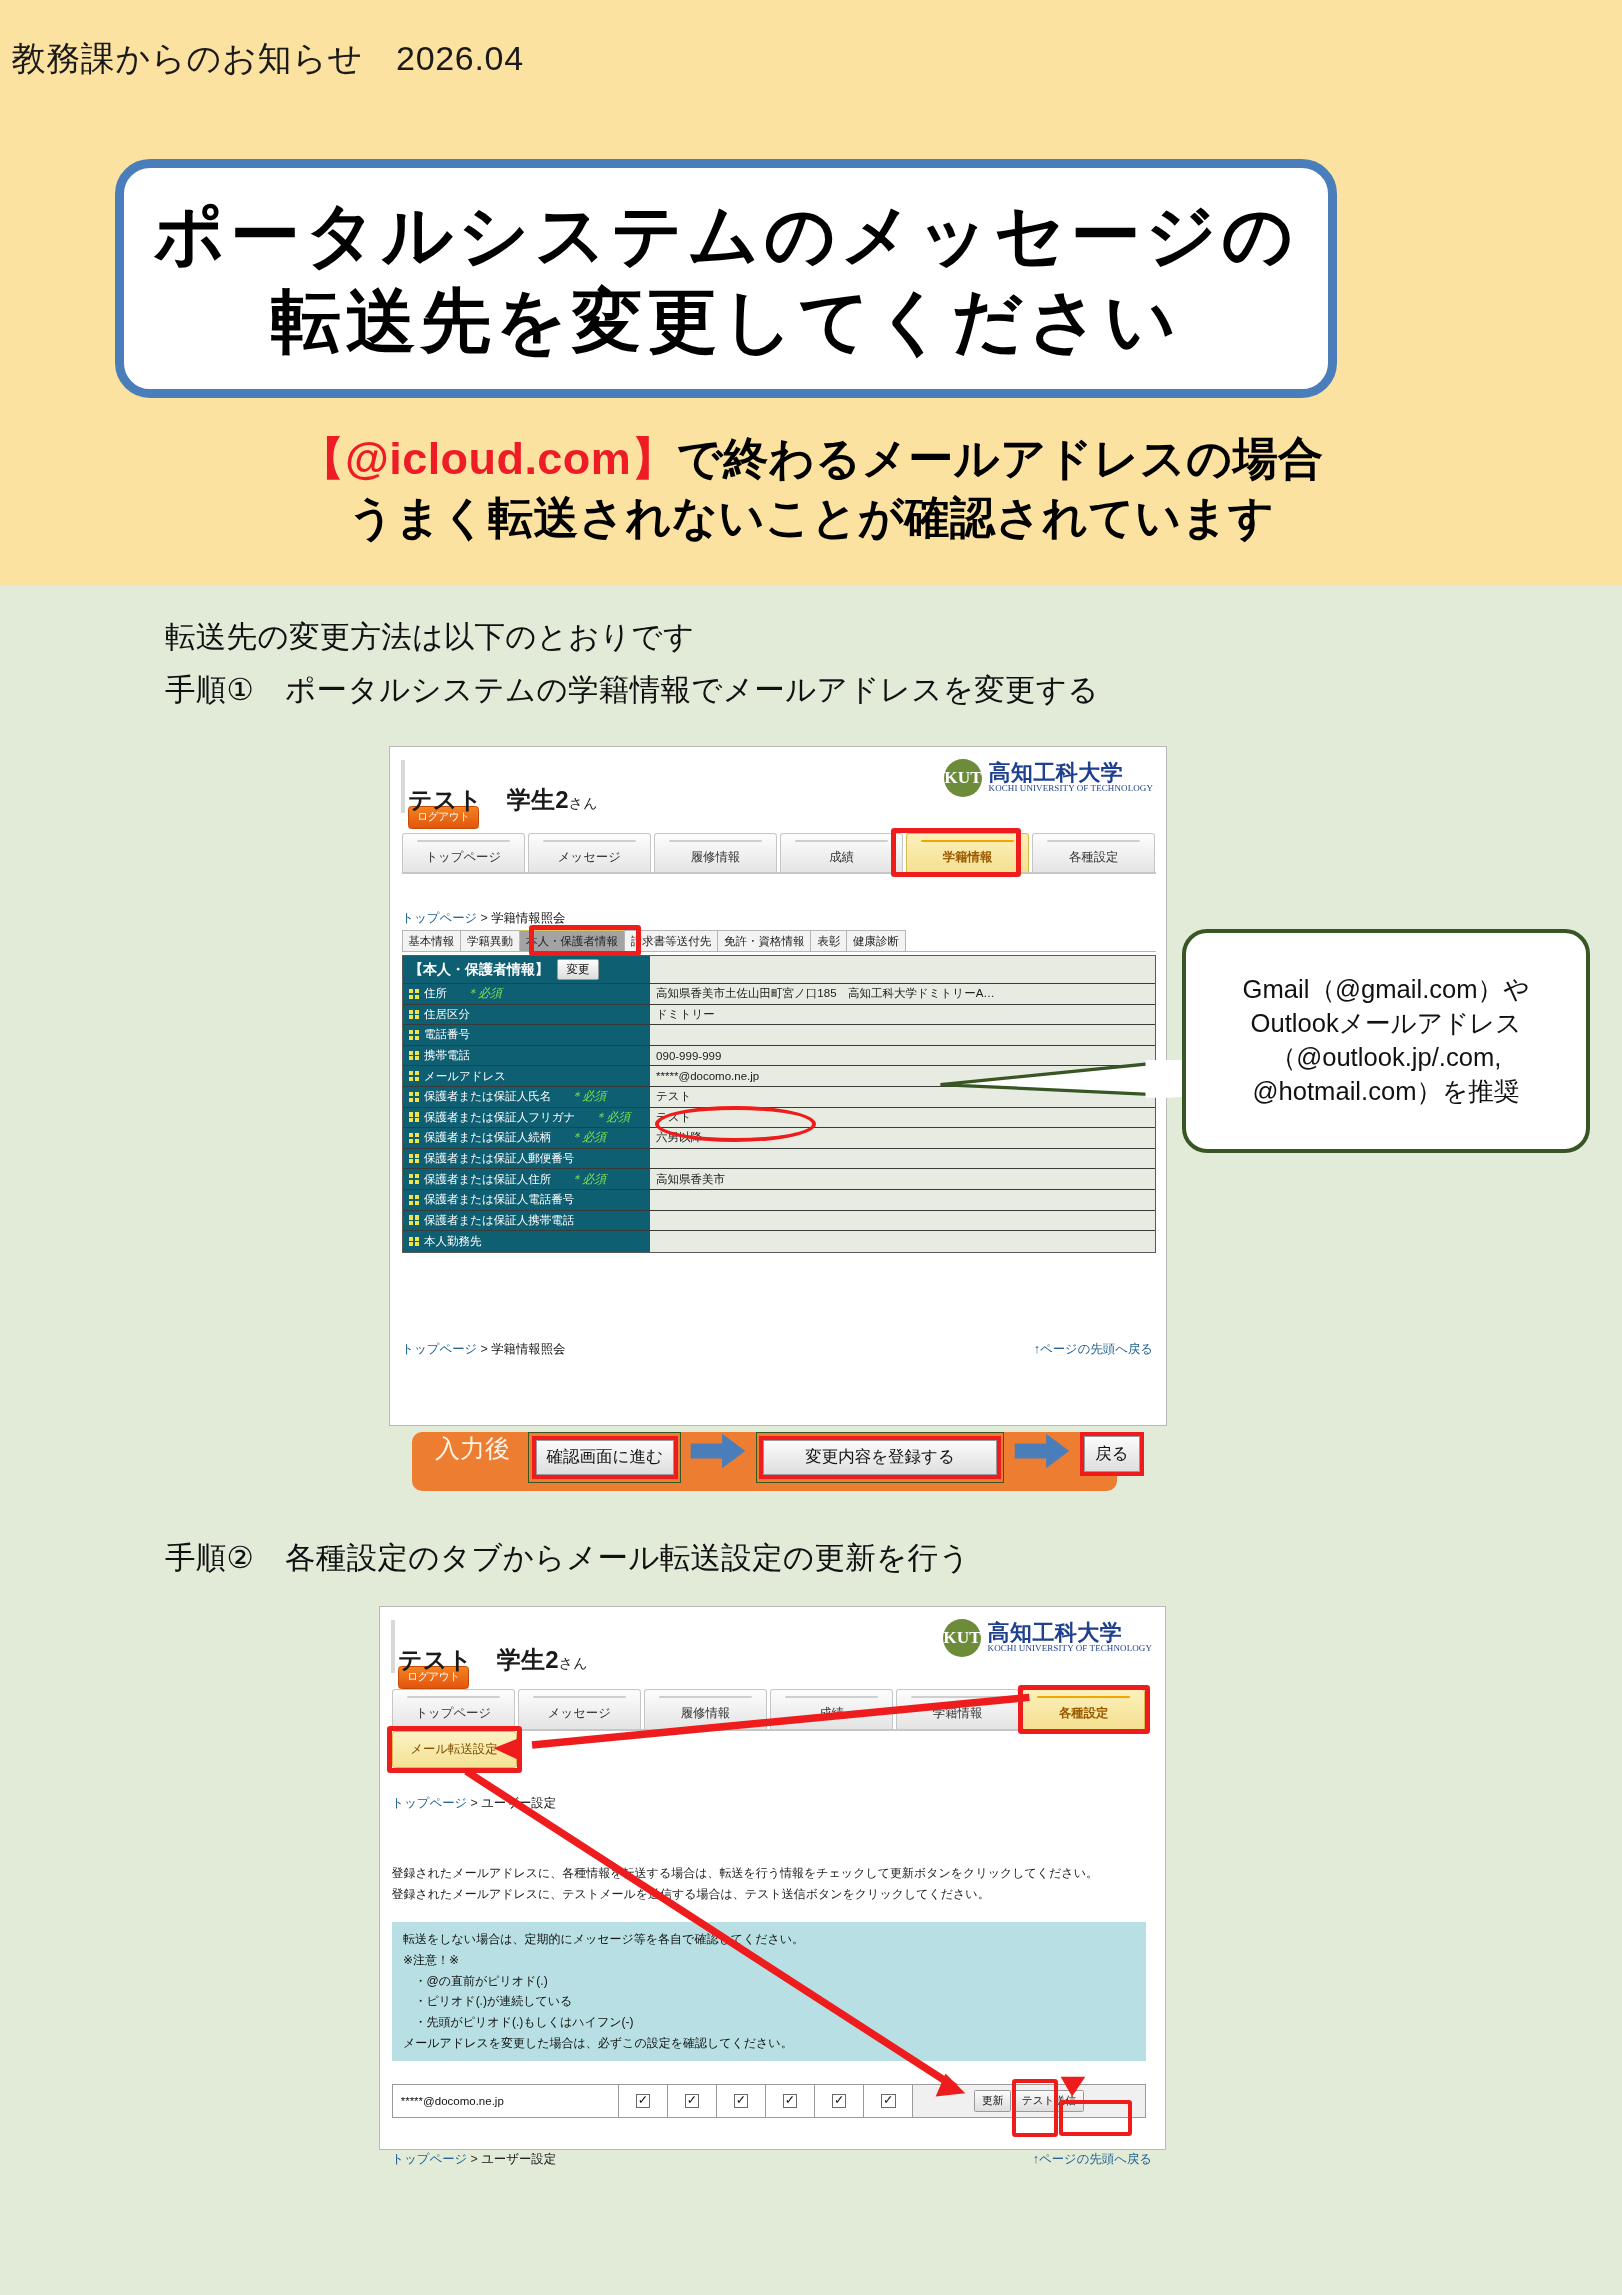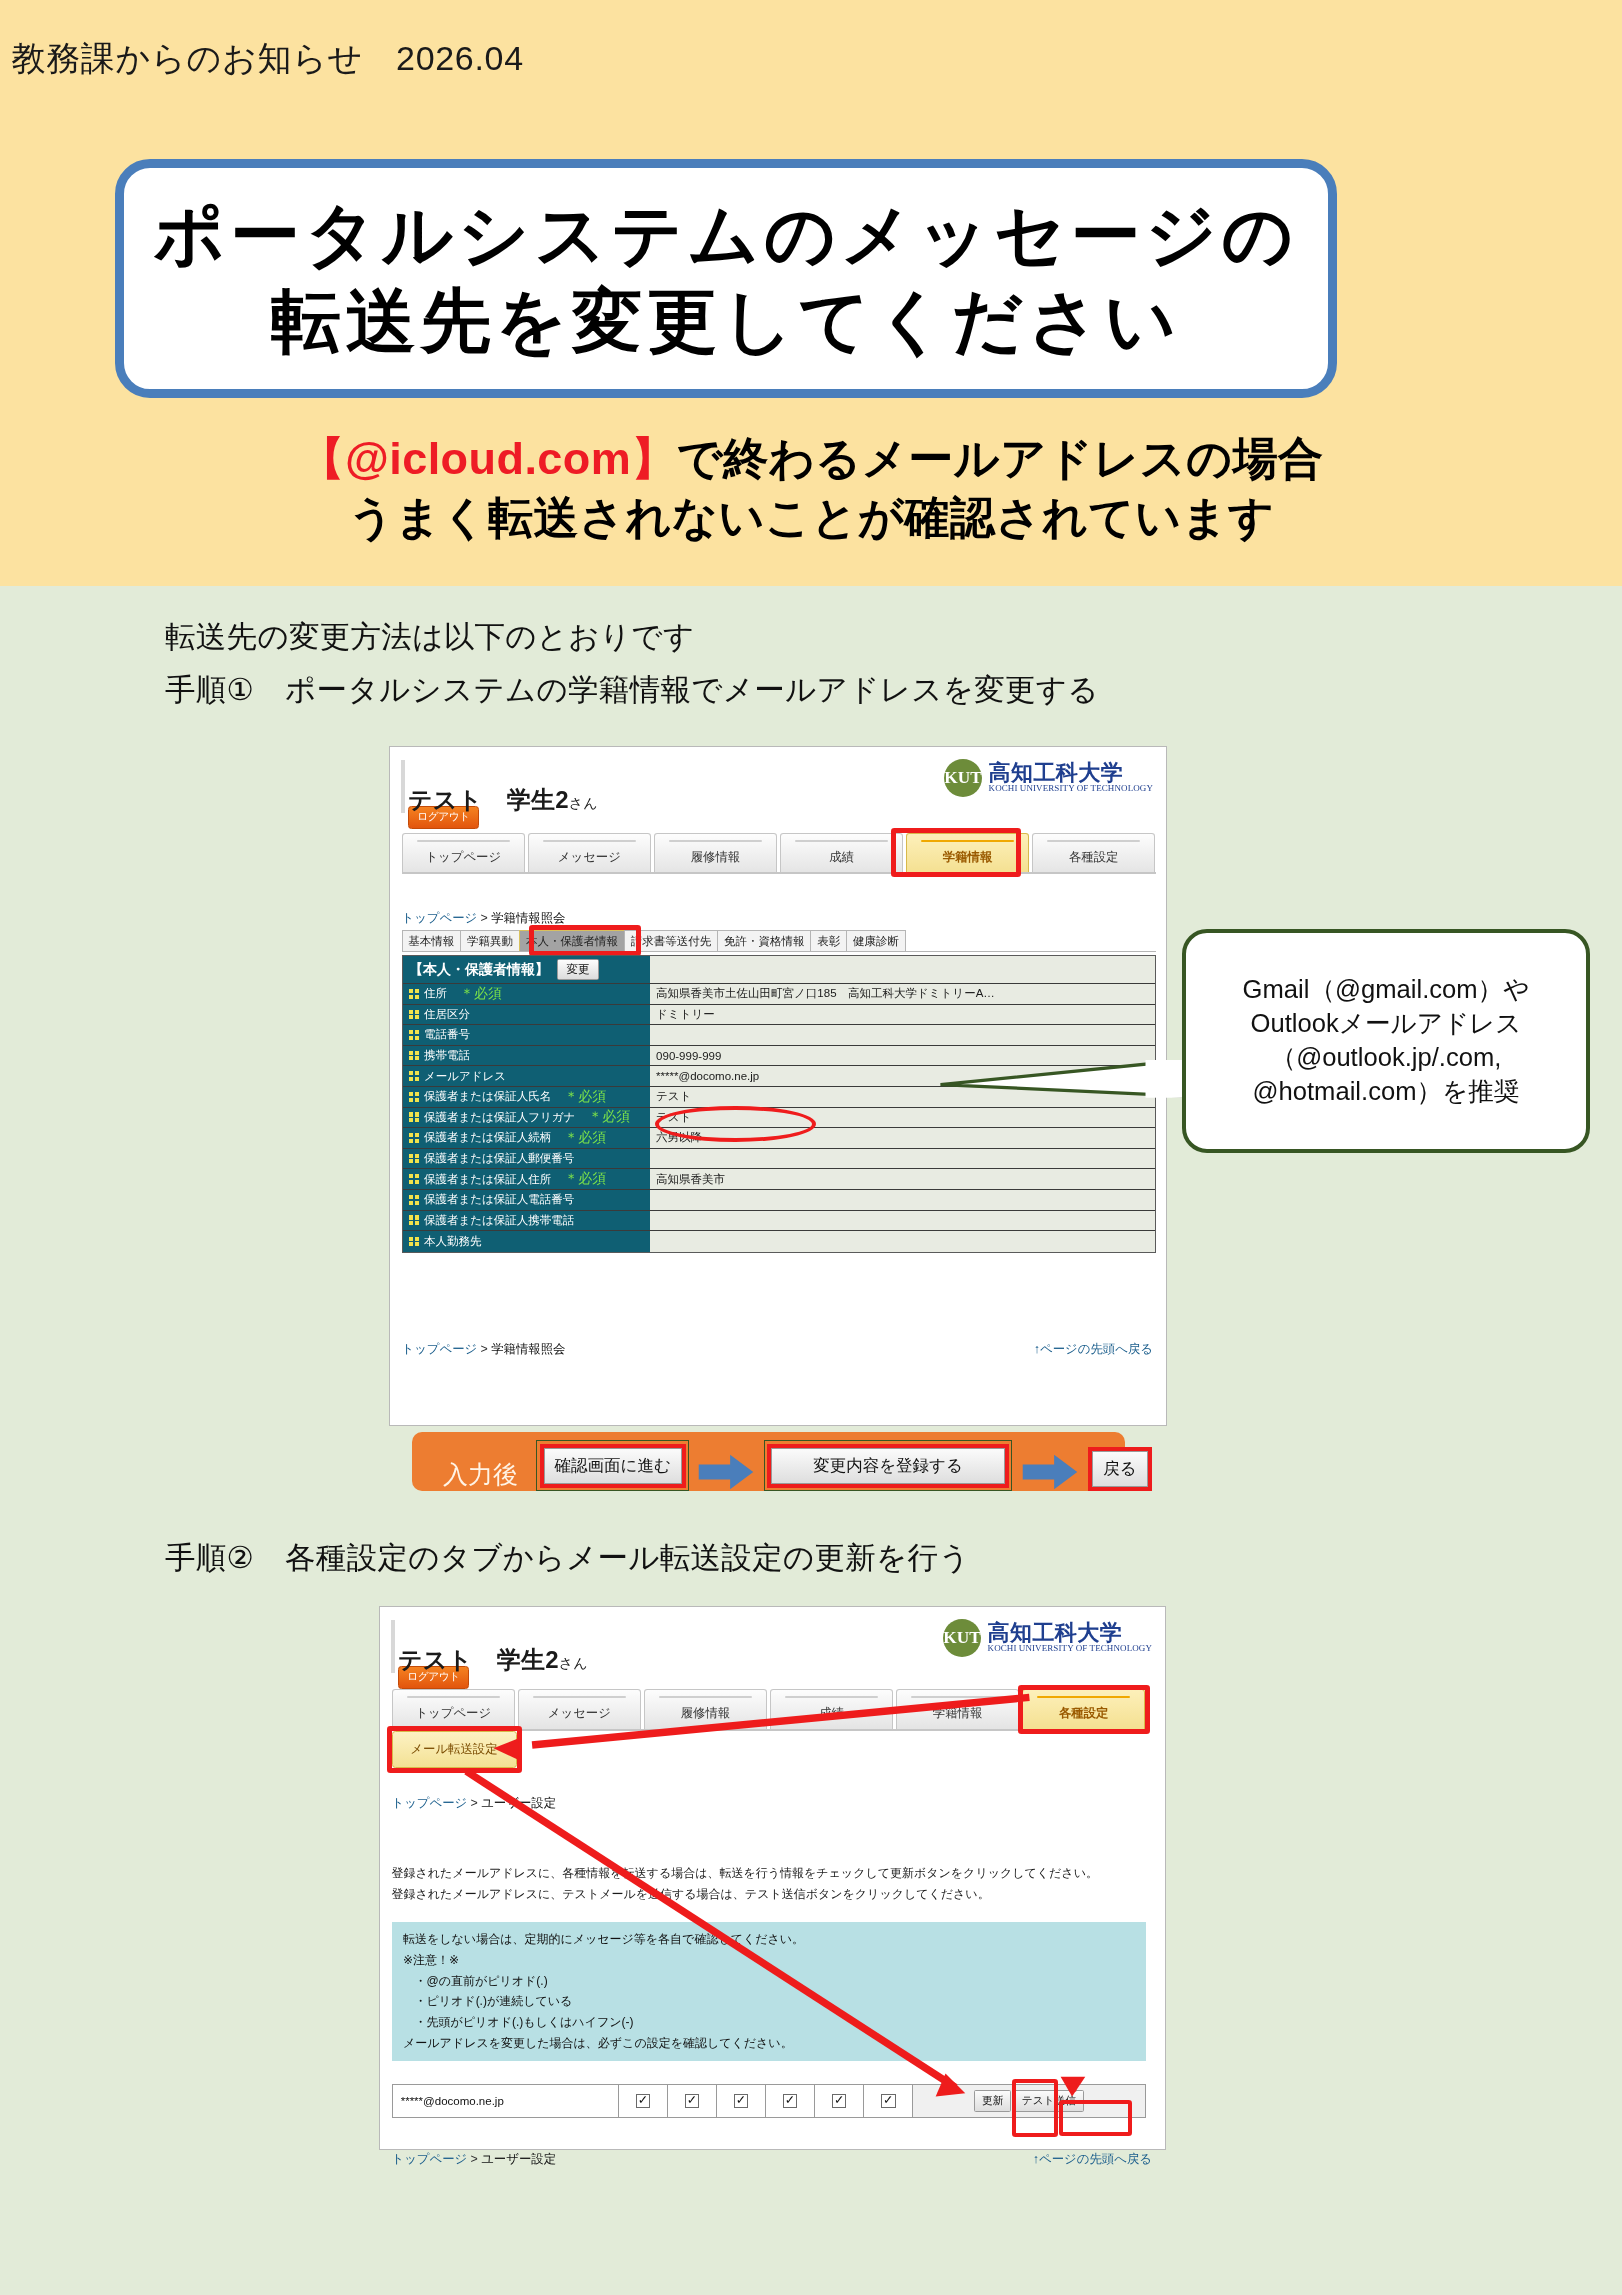--- a/index.html
+++ b/index.html
@@ -93,21 +93,21 @@
   
   .itable{position:absolute;border:1.6px solid #5a5a5a;background:#fff;box-sizing:border-box;}
   .irow{display:flex;border-bottom:1.6px solid #3a3a3a;height:20.6px;box-sizing:border-box;}
   .irow:last-child{border-bottom:none;}
   .ilabel{
     width:247px;background:#0f5f73;color:#fff;font-size:11.5px;
     display:flex;align-items:center;padding-left:6.6px;box-sizing:border-box;gap:5px;
   }
   .bullet{display:grid;grid-template-columns:4.1px 4.1px;grid-template-rows:4.1px 4.1px;gap:1.6px;flex:none;}
   .bullet i{background:#f2e34b;display:block;}
-  .req{color:#7ae04a;font-size:14px;margin-left:8px;}
+  .req{color:#7ae04a;font-size:12px;margin-left:14px;font-style:italic;}
   .ivalue{flex:1;background:#e8ebe2;color:#1a1a1a;font-size:11.5px;display:flex;align-items:center;padding-left:6.6px;box-sizing:border-box;}
   .irow-head{height:28px;}
   .irow-head .ilabel{font-size:14px;font-weight:bold;gap:8.2px;}
   .chg-btn{
     background:linear-gradient(#fdfdfd,#dcdcdc);border:0.8px solid #9a9a9a;border-radius:1.6px;
     color:#111;font-size:11.5px;padding:1.6px 8.2px;font-weight:normal;
   }
   .irow-head .ivalue{background:#e8ebe2;}
 
   .ellipse-hl{position:absolute;border:4.1px solid #ef1c1c;border-radius:50%;pointer-events:none;}
@@ -117,21 +117,21 @@
     position:absolute;left:1182px;top:929px;width:408px;height:224px;
     background:#fff;border:4.1px solid #375623;border-radius:25px;box-sizing:border-box;
     display:flex;flex-direction:column;align-items:center;justify-content:center;
     font-size:25.6px;color:#111;line-height:1.32;text-align:center;
   }
   .callout-tail{position:absolute;left:940px;top:1060px;width:247px;height:41px;pointer-events:none;}
 
   
   .orange-band{
     position:absolute;left:412px;top:1432px;width:705px;height:59px;
-    background:#ed7d31;border-radius:10px;display:flex;align-items:flex-end;gap:0;padding-left:8px;
+    background:#ed7d31;border-radius:10px;display:flex;align-items:flex-start;gap:0;
   }
   .ob-label{color:#fff4e6;font-size:25px;margin-left:23px;margin-right:18px;white-space:nowrap;}
   .ob-btn-wrap{border:1.6px solid #375623;padding:2.5px;background:#ed7d31;}
   .ob-btn-red{border:4.1px solid #ee1c1c;padding:0;}
   .ob-btn{
     background:linear-gradient(#fbfbfb,#dedede);border:0.8px solid #9a9a9a;
     font-size:16.5px;color:#111;padding:5.8px 10px;white-space:nowrap;display:block;
   }
   .arrow-blue{width:58px;height:38px;margin:0 8.2px;flex:none;}
   .ob-back{border:4.1px solid #ee1c1c;margin-left:1.6px;}

